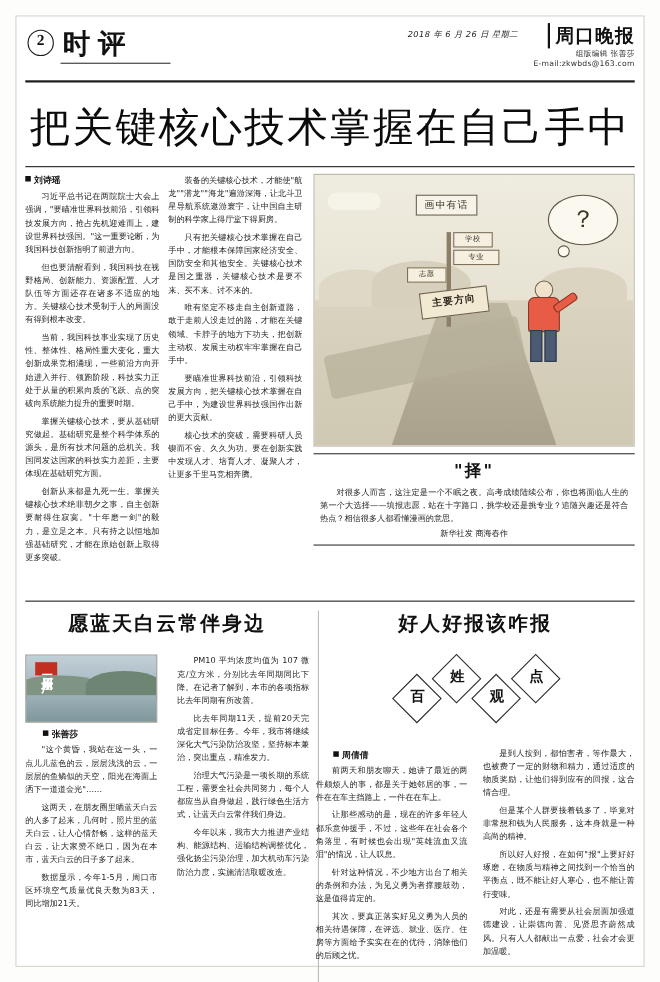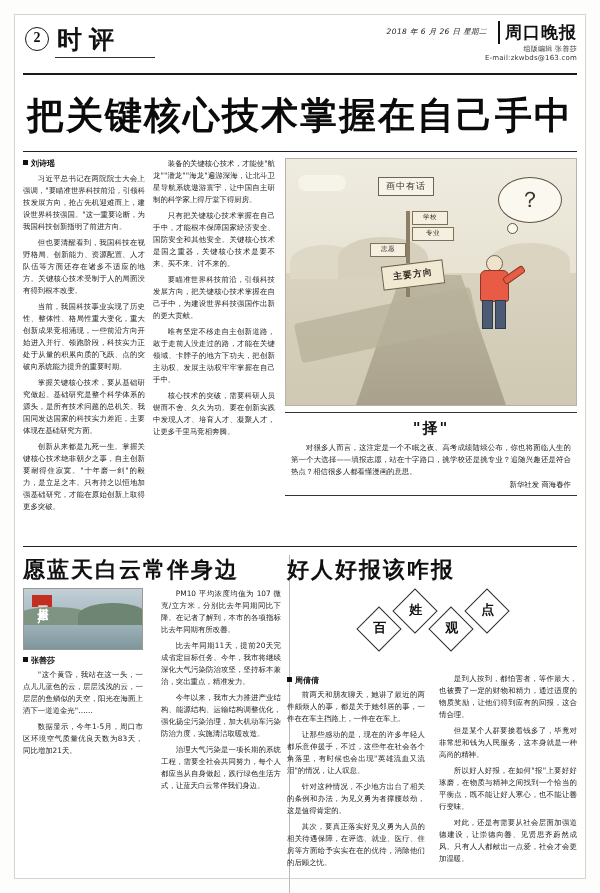--- a/index.html
+++ b/index.html
@@ -79,21 +79,21 @@
     color: #222;
     letter-spacing: 0.4px;
     margin-bottom: 2px;
     display: inline-block;
     vertical-align: middle;
     font-style: italic;
   }
   .paper-logo {
     display: inline-block;
     vertical-align: middle;
-    margin-left: 6px;
+    margin-left: 22px;
     font-size: 17px;
     font-weight: bold;
     letter-spacing: 1px;
     color: #111;
     font-family: "DejaVu Serif", serif;
     border-left: 2px solid #111;
     padding-left: 5px;
   }
   .mast-editor {
     font-size: 7px;
@@ -103,21 +103,21 @@
   .mast-email {
     font-size: 7px;
     color: #333;
     letter-spacing: 0.2px;
   }
 
   
   .headline {
     text-align: center;
     font-size: 37px;
-    font-weight: bold;
+    font-weight: normal;
     letter-spacing: 2px;
     color: #0b0b0b;
     font-family: "DejaVu Serif", serif;
     margin: 16px 0 10px 0;
   }
   .hr-thin {
     margin: 0 8px;
     height: 1px;
     background: #222;
   }
@@ -340,21 +340,21 @@
   }
   .caption-text {
     font-size: 7.4px;
     line-height: 1.6;
     text-align: justify;
     color: #1d1d1d;
     text-indent: 2em;
   }
   .caption-sign {
     font-size: 7.4px;
-    text-align: right;
+    text-align: center;
     color: #1d1d1d;
     margin-top: 2px;
   }
 
   .hr-mid {
     margin: 8px 8px 0 8px;
     height: 1px;
     background: #222;
   }
 
@@ -368,27 +368,27 @@
   .lower-right { position: absolute; right: 0; top: 0; width: 290px; }
   .divider-v {
     position: absolute;
     left: 266px;
     top: 0;
     width: 1px;
     height: 385px;
     background: #bbb;
   }
   .sub-headline {
-    text-align: left;
-    font-size: 22px;
+    text-align: center;
+    font-size: 18px;
     font-weight: bold;
     letter-spacing: 2px;
     color: #101010;
     font-family: "DejaVu Serif", serif;
-    margin-bottom: 3px;
+    margin-bottom: 16px;
   }
   .photo {
     position: relative;
     width: 120px;
     height: 62px;
     background: linear-gradient(#b9c7cf, #8fa3ad 55%, #6f8a7a);
     border: 1px solid #9a9a92;
     box-sizing: border-box;
     overflow: hidden;
     float: left;
@@ -408,21 +408,21 @@
     font-weight: bold;
     padding: 2px 4px;
     letter-spacing: 2px;
     writing-mode: vertical-rl;
     line-height: 1.1;
   }
   .lower-byline {
     font-size: 8px;
     font-weight: bold;
     color: #111;
-    margin: 2px 0 3px 0;
+    margin: 2px 0 3px 16px;
     clear: none;
   }
   .lower-byline:before {
     content: "";
     display: inline-block;
     width: 5px; height: 5px;
     background: #111;
     margin-right: 3px;
     vertical-align: 1px;
   }
@@ -493,22 +493,22 @@
         <p class="ptext">习近平总书记在两院院士大会上强调，"要瞄准世界科技前沿，引领科技发展方向，抢占先机迎难而上，建设世界科技强国。"这一重要论断，为我国科技创新指明了前进方向。</p>
         <p class="ptext">但也要清醒看到，我国科技在视野格局、创新能力、资源配置、人才队伍等方面还存在诸多不适应的地方。关键核心技术受制于人的局面没有得到根本改变。</p>
         <p class="ptext">当前，我国科技事业实现了历史性、整体性、格局性重大变化，重大创新成果竞相涌现，一些前沿方向开始进入并行、领跑阶段，科技实力正处于从量的积累向质的飞跃、点的突破向系统能力提升的重要时期。</p>
         <p class="ptext">掌握关键核心技术，要从基础研究做起。基础研究是整个科学体系的源头，是所有技术问题的总机关。我国同发达国家的科技实力差距，主要体现在基础研究方面。</p>
         <p class="ptext">创新从来都是九死一生。掌握关键核心技术绝非朝夕之事，自主创新要耐得住寂寞。"十年磨一剑"的毅力，是立足之本。只有持之以恒地加强基础研究，才能在原始创新上取得更多突破。</p>
       </div>
 
       <div class="col col-2">
         <p class="ptext">装备的关键核心技术，才能使"航龙""潜龙""海龙"遍游深海，让北斗卫星导航系统遨游寰宇，让中国自主研制的科学家上得厅堂下得厨房。</p>
         <p class="ptext">只有把关键核心技术掌握在自己手中，才能根本保障国家经济安全、国防安全和其他安全。关键核心技术是国之重器，关键核心技术是要不来、买不来、讨不来的。</p>
+        <p class="ptext">唯有坚定不移走自主创新道路，敢于走前人没走过的路，才能在关键领域、卡脖子的地方下功夫，把创新主动权、发展主动权牢牢掌握在自己手中。</p>
         <p class="ptext">要瞄准世界科技前沿，引领科技发展方向，把关键核心技术掌握在自己手中，为建设世界科技强国作出新的更大贡献。</p>
-        <p class="ptext">唯有坚定不移走自主创新道路，敢于走前人没走过的路，才能在关键领域、卡脖子的地方下功夫，把创新主动权、发展主动权牢牢掌握在自己手中。</p>
         <p class="ptext">核心技术的突破，需要科研人员锲而不舍、久久为功。要在创新实践中发现人才、培育人才、凝聚人才，让更多千里马竞相奔腾。</p>
       </div>
 
       <div class="col col-3">
 
         <div class="cartoon">
           <div class="sky"></div>
           <div class="ground"></div>
           <div class="hill h1"></div>
           <div class="hill h2"></div>
@@ -553,28 +553,29 @@
           <div class="photo">
             <div class="ph-sky"></div>
             <div class="ph-hill"></div>
             <div class="ph-hill2"></div>
             <div class="ph-water"></div>
             <div class="photo-stamp">三川原声</div>
           </div>
           <div class="clear"></div>
           <div class="lower-byline">张善莎</div>
           <p class="ptext">"这个黄昏，我站在这一头，一点儿儿蓝色的云，层层浅浅的云，一层层的鱼鳞似的天空，阳光在海面上洒下一道道金光"……</p>
+          <p class="ptext">这两天，在朋友圈里晒蓝天白云的人多了起来，几何时，照片里的蓝天白云，让人心情舒畅，这样的蓝天白云，让大家赞不绝口，因为在本市，蓝天白云的日子多了起来。</p>
           <p class="ptext">数据显示，今年1-5月，周口市区环境空气质量优良天数为83天，同比增加21天。</p>
         </div>
 
         <div class="lcol">
           <p class="ptext">PM10 平均浓度均值为 107 微克/立方米，分别比去年同期同比下降。在记者了解到，本市的各项指标比去年同期有所改善。</p>
           <p class="ptext">比去年同期11天，提前20天完成省定目标任务。今年，我市将继续深化大气污染防治攻坚，坚持标本兼治，突出重点，精准发力。</p>
+          <p class="ptext">治理大气污染是一项长期的系统工程，需要全社会共同努力，每个人都应当从自身做起，践行绿色生活方式，让蓝天白云常伴我们身边。</p>
           <p class="ptext">今年以来，我市大力推进产业结构、能源结构、运输结构调整优化，强化扬尘污染治理，加大机动车污染防治力度，实施清洁取暖改造。</p>
-          <p class="ptext">治理大气污染是一项长期的系统工程，需要全社会共同努力，每个人都应当从自身做起，践行绿色生活方式，让蓝天白云常伴我们身边。</p>
         </div>
         <div class="clear"></div>
       </div>
 
       <div class="lower-right">
         <div class="sub-headline">好人好报该咋报</div>
 
         <div class="diamond-logo">
           <div class="dia d1">
               <span>百</span>

